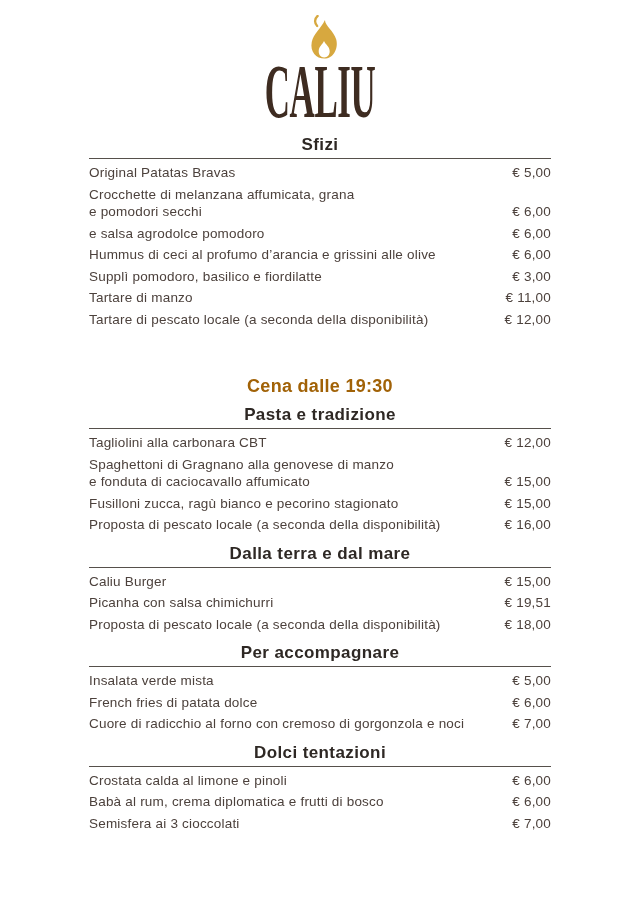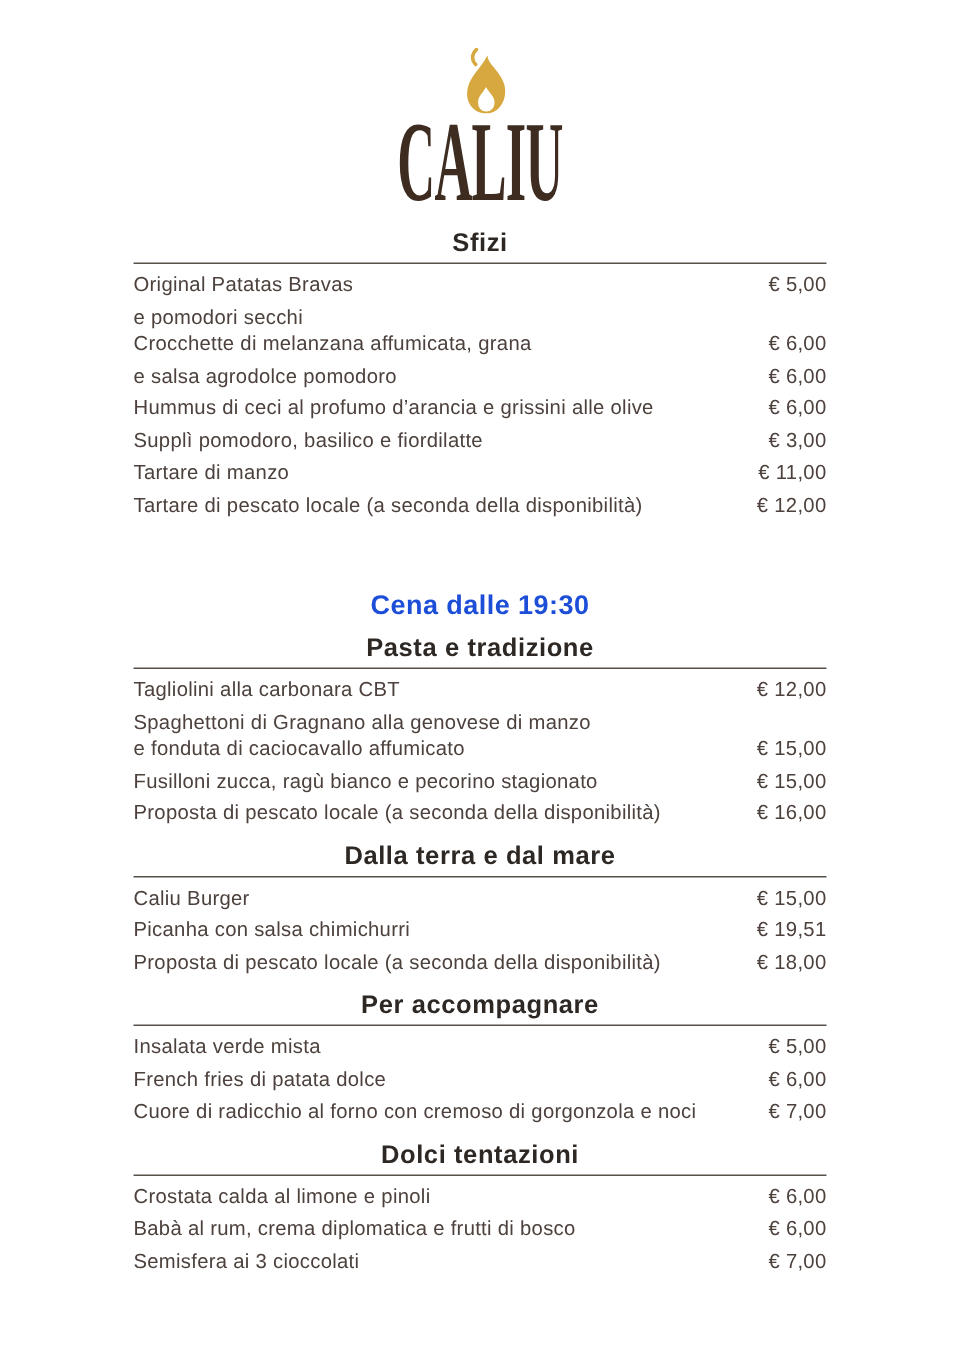--- a/index.html
+++ b/index.html
@@ -13,21 +13,21 @@
     width: 640px; height: 905px;
     background: #ffffff;
     overflow: hidden;
   }
   .content {
     width: 462px;
     margin: 0 auto;
   }
 
   
-  .logo { text-align: center; padding-top: 32px; }
+  .logo { text-align: center; padding-top: 15px; }
   .flame {
     display: block;
     margin: 0 auto;
     width: 40px; height: 47px;
     transform: translateX(4px);
   }
   .logo-text {
     font-family: "Liberation Serif", serif;
     font-weight: 700;
     font-size: 76px;
@@ -69,21 +69,21 @@
     letter-spacing: 0.2px;
     gap: 32px;
   }
   .item-name { text-align: left; }
   .price { margin-left: 16px; white-space: nowrap; }
   .dinner-heading {
     text-align: center;
     font-weight: 700;
     font-size: 18px;
     letter-spacing: 0.3px;
-    color: #1d4ed8;
+    color: #a16207;
     margin-top: 46px;
     margin-bottom: 2px;
     line-height: 21px;
   }
 </style>
 </head>
 <body>
 
 <div class="page">
   <div class="content">
@@ -102,22 +102,22 @@
           <div class="section-title">Sfizi</div>
           <div class="rule"></div>
           <div class="row">
             <div class="item-name">
               <div>Original Patatas Bravas</div>
             </div>
             <div class="price">€ 5,00</div>
           </div>
           <div class="row">
             <div class="item-name">
+              <div>Crocchette di melanzana affumicata, grana</div>
               <div>e pomodori secchi</div>
-              <div>Crocchette di melanzana affumicata, grana</div>
             </div>
             <div class="price">€ 6,00</div>
           </div>
           <div class="row">
             <div class="item-name">
               <div>e salsa agrodolce pomodoro</div>
             </div>
             <div class="price">€ 6,00</div>
           </div>
           <div class="row">

